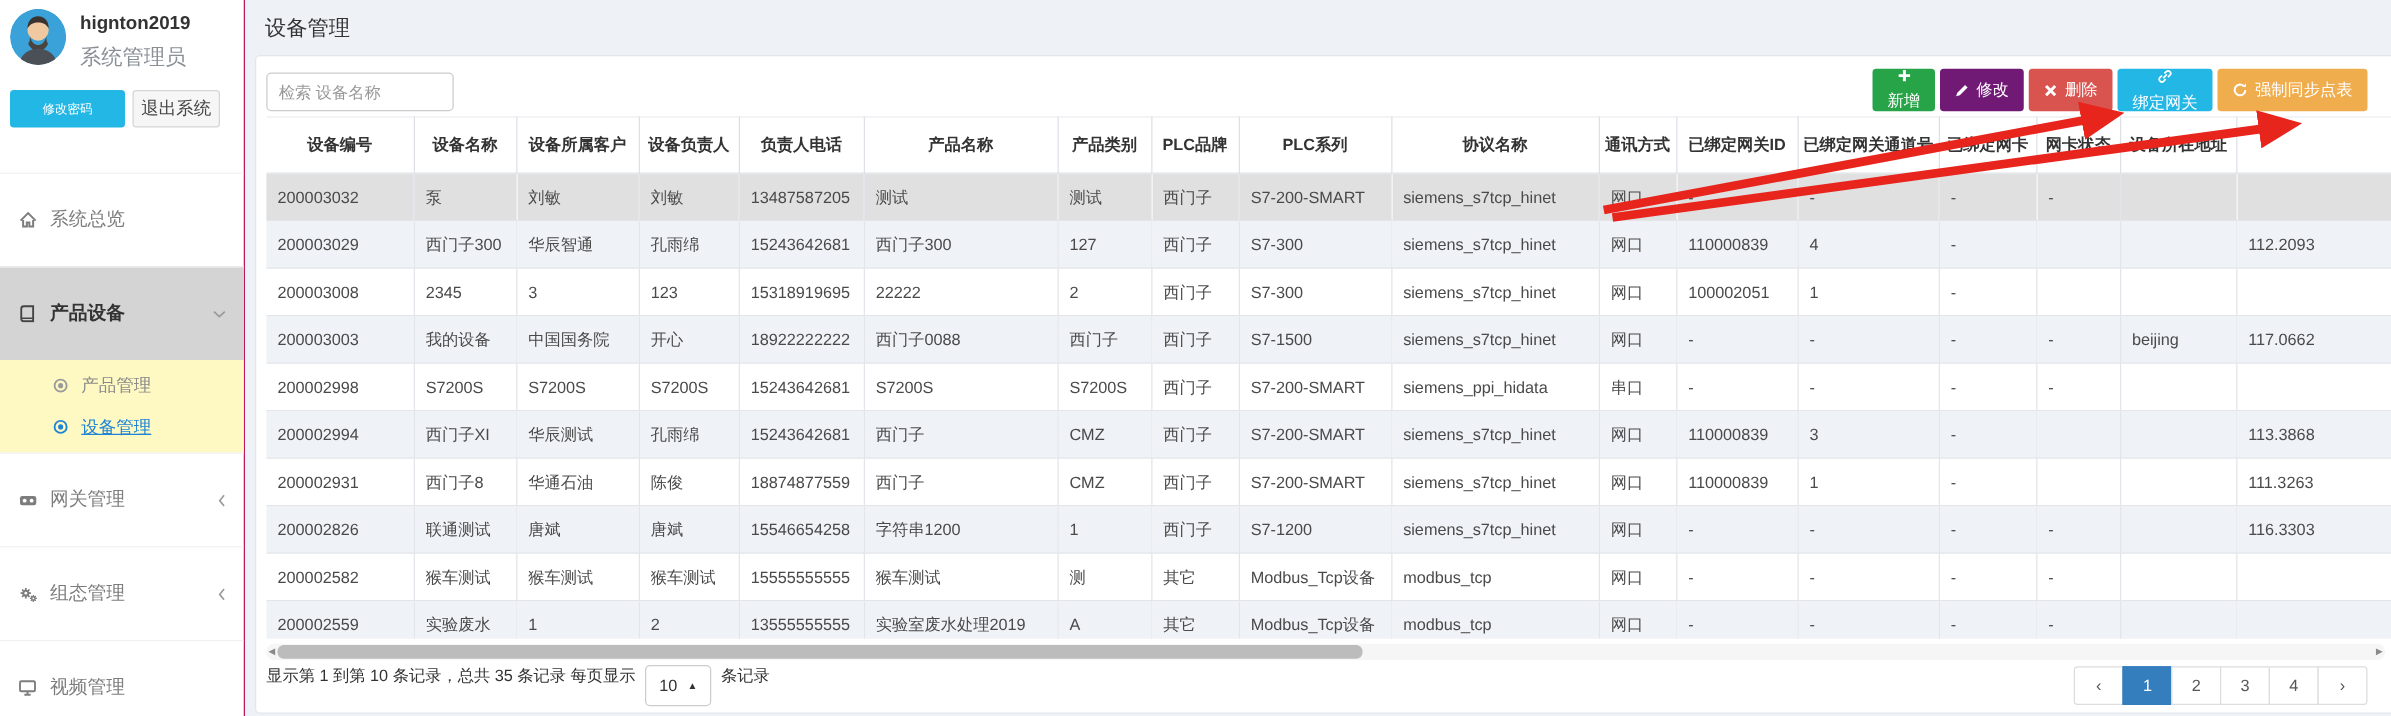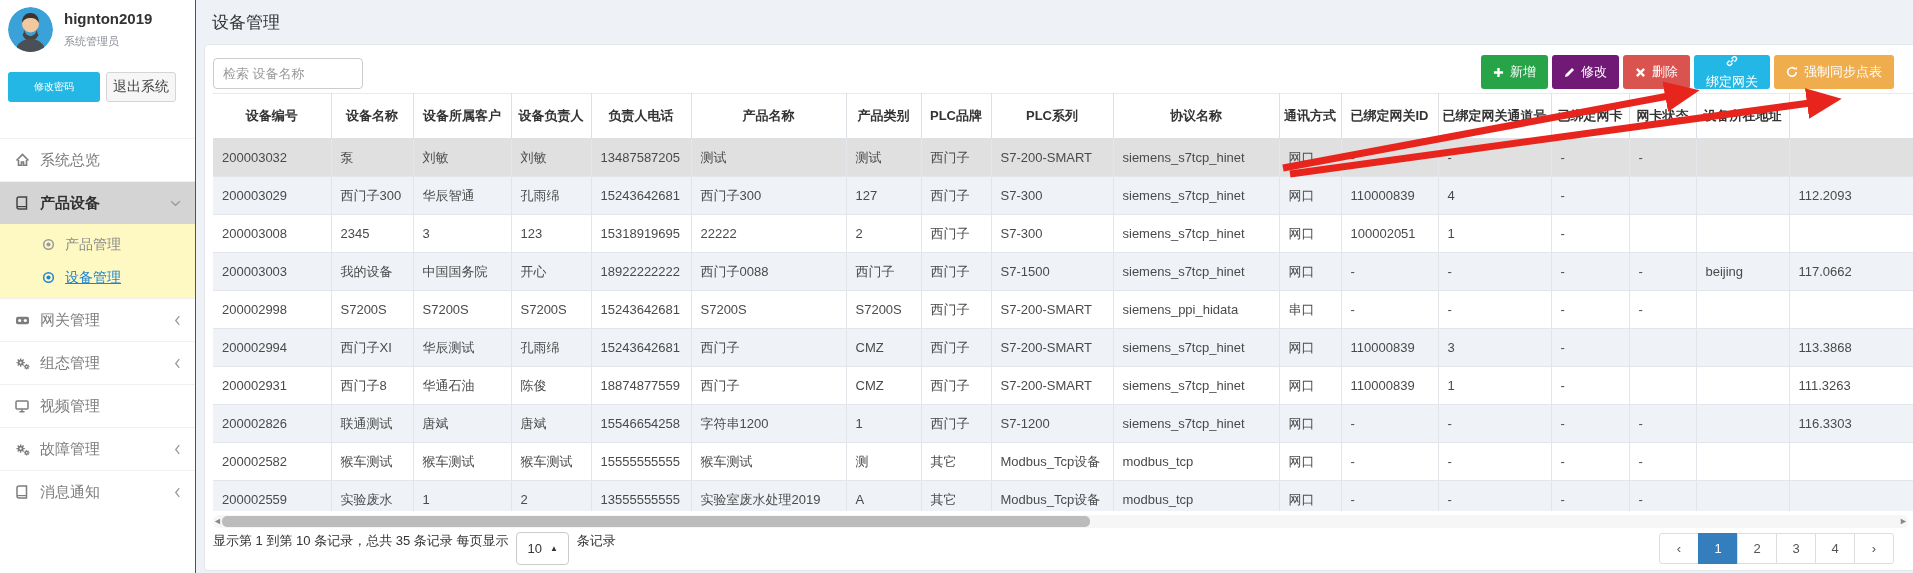--- a/index.html
+++ b/index.html
@@ -4,27 +4,27 @@
 <style>
   html,body{margin:0;padding:0;width:1913px;height:573px;overflow:hidden;
     font-family:"Liberation Sans","DejaVu Sans",sans-serif;background:#eef1f6;}
   .app{position:relative;width:1913px;height:573px;}
   
   .sidebar{position:absolute;left:0;top:0;width:196px;height:573px;background:#fff;
     border-right:1px solid #be185d;box-sizing:border-box;z-index:2;}
   .user{position:relative;height:110px;}
   .avatar{position:absolute;left:8px;top:7px;width:45px;height:45px;border-radius:50%;overflow:hidden;}
   .uname{position:absolute;left:64px;top:10px;font-size:15px;font-weight:bold;color:#333;}
-  .urole{position:absolute;left:64px;top:34px;font-size:11px;color:#8a8f96;}
+  .urole{position:absolute;left:64px;top:34px;font-size:17px;color:#8a8f96;}
   .btn-pass{position:absolute;left:8px;top:72px;width:92px;height:30px;background:#23b7e5;color:#fff;
     border:none;border-radius:3px;font-size:10px;cursor:pointer;font-family:inherit;}
   .btn-logout{position:absolute;left:106px;top:72px;width:70px;height:30px;background:#f6f6f6;color:#444;
     border:1px solid #d5d5d5;border-radius:3px;font-size:14px;cursor:pointer;font-family:inherit;}
   .menu{margin-top:28px;}
-  .m-item{position:relative;height:42px;line-height:42px;padding:0 14px;color:#7d7d7d;font-size:15px;
+  .m-item{position:relative;height:42px;line-height:42px;padding:16px 14px;color:#7d7d7d;font-size:15px;
     border-top:1px solid #f1f1f1;cursor:pointer;display:flex;align-items:center;gap:10px;}
   .m-item.on{background:#d4d4d4;color:#333;}
   .m-item.on .ml{font-weight:bold;color:#333;}
   .mi{display:inline-flex;width:16px;justify-content:center;color:#7d7d7d;}
   .m-item.on .mi{color:#444;}
   .ml{flex:1;}
   .mchev{color:#9a9a9a;display:inline-flex;}
   .m-sub{background:#fef9c3;padding:4px 0;}
   .m-subitem{height:33px;line-height:33px;padding-left:40px;font-size:14px;color:#8a8a8a;cursor:pointer;
     display:flex;align-items:center;gap:9px;}
@@ -217,21 +217,21 @@
           </span>
         </div>
       </nav>
   </aside>
 
   <div class="main">
     <div class="page-title">设备管理</div>
     <div class="panel">
       <input class="search" placeholder="检索 设备名称" style="">
       <div class="toolbar" id="toolbar">
-          <button class="tbtn" style="background: rgb(39, 163, 72);">
+          <button class="tbtn" style="background: rgb(39, 163, 72); flex-direction: column;">
             <span style="display:inline-flex">
               <svg width="11" height="11" viewBox="0 0 12 12">
                 <path d="M6 1v10M1 6h10" stroke="#fff" stroke-width="2.6"></path>
               </svg>
             </span>
             <span>新增</span>
           </button>
           <button class="tbtn" style="background: #701a75;">
             <span style="display:inline-flex">
               <svg width="11" height="11" viewBox="0 0 12 12">

